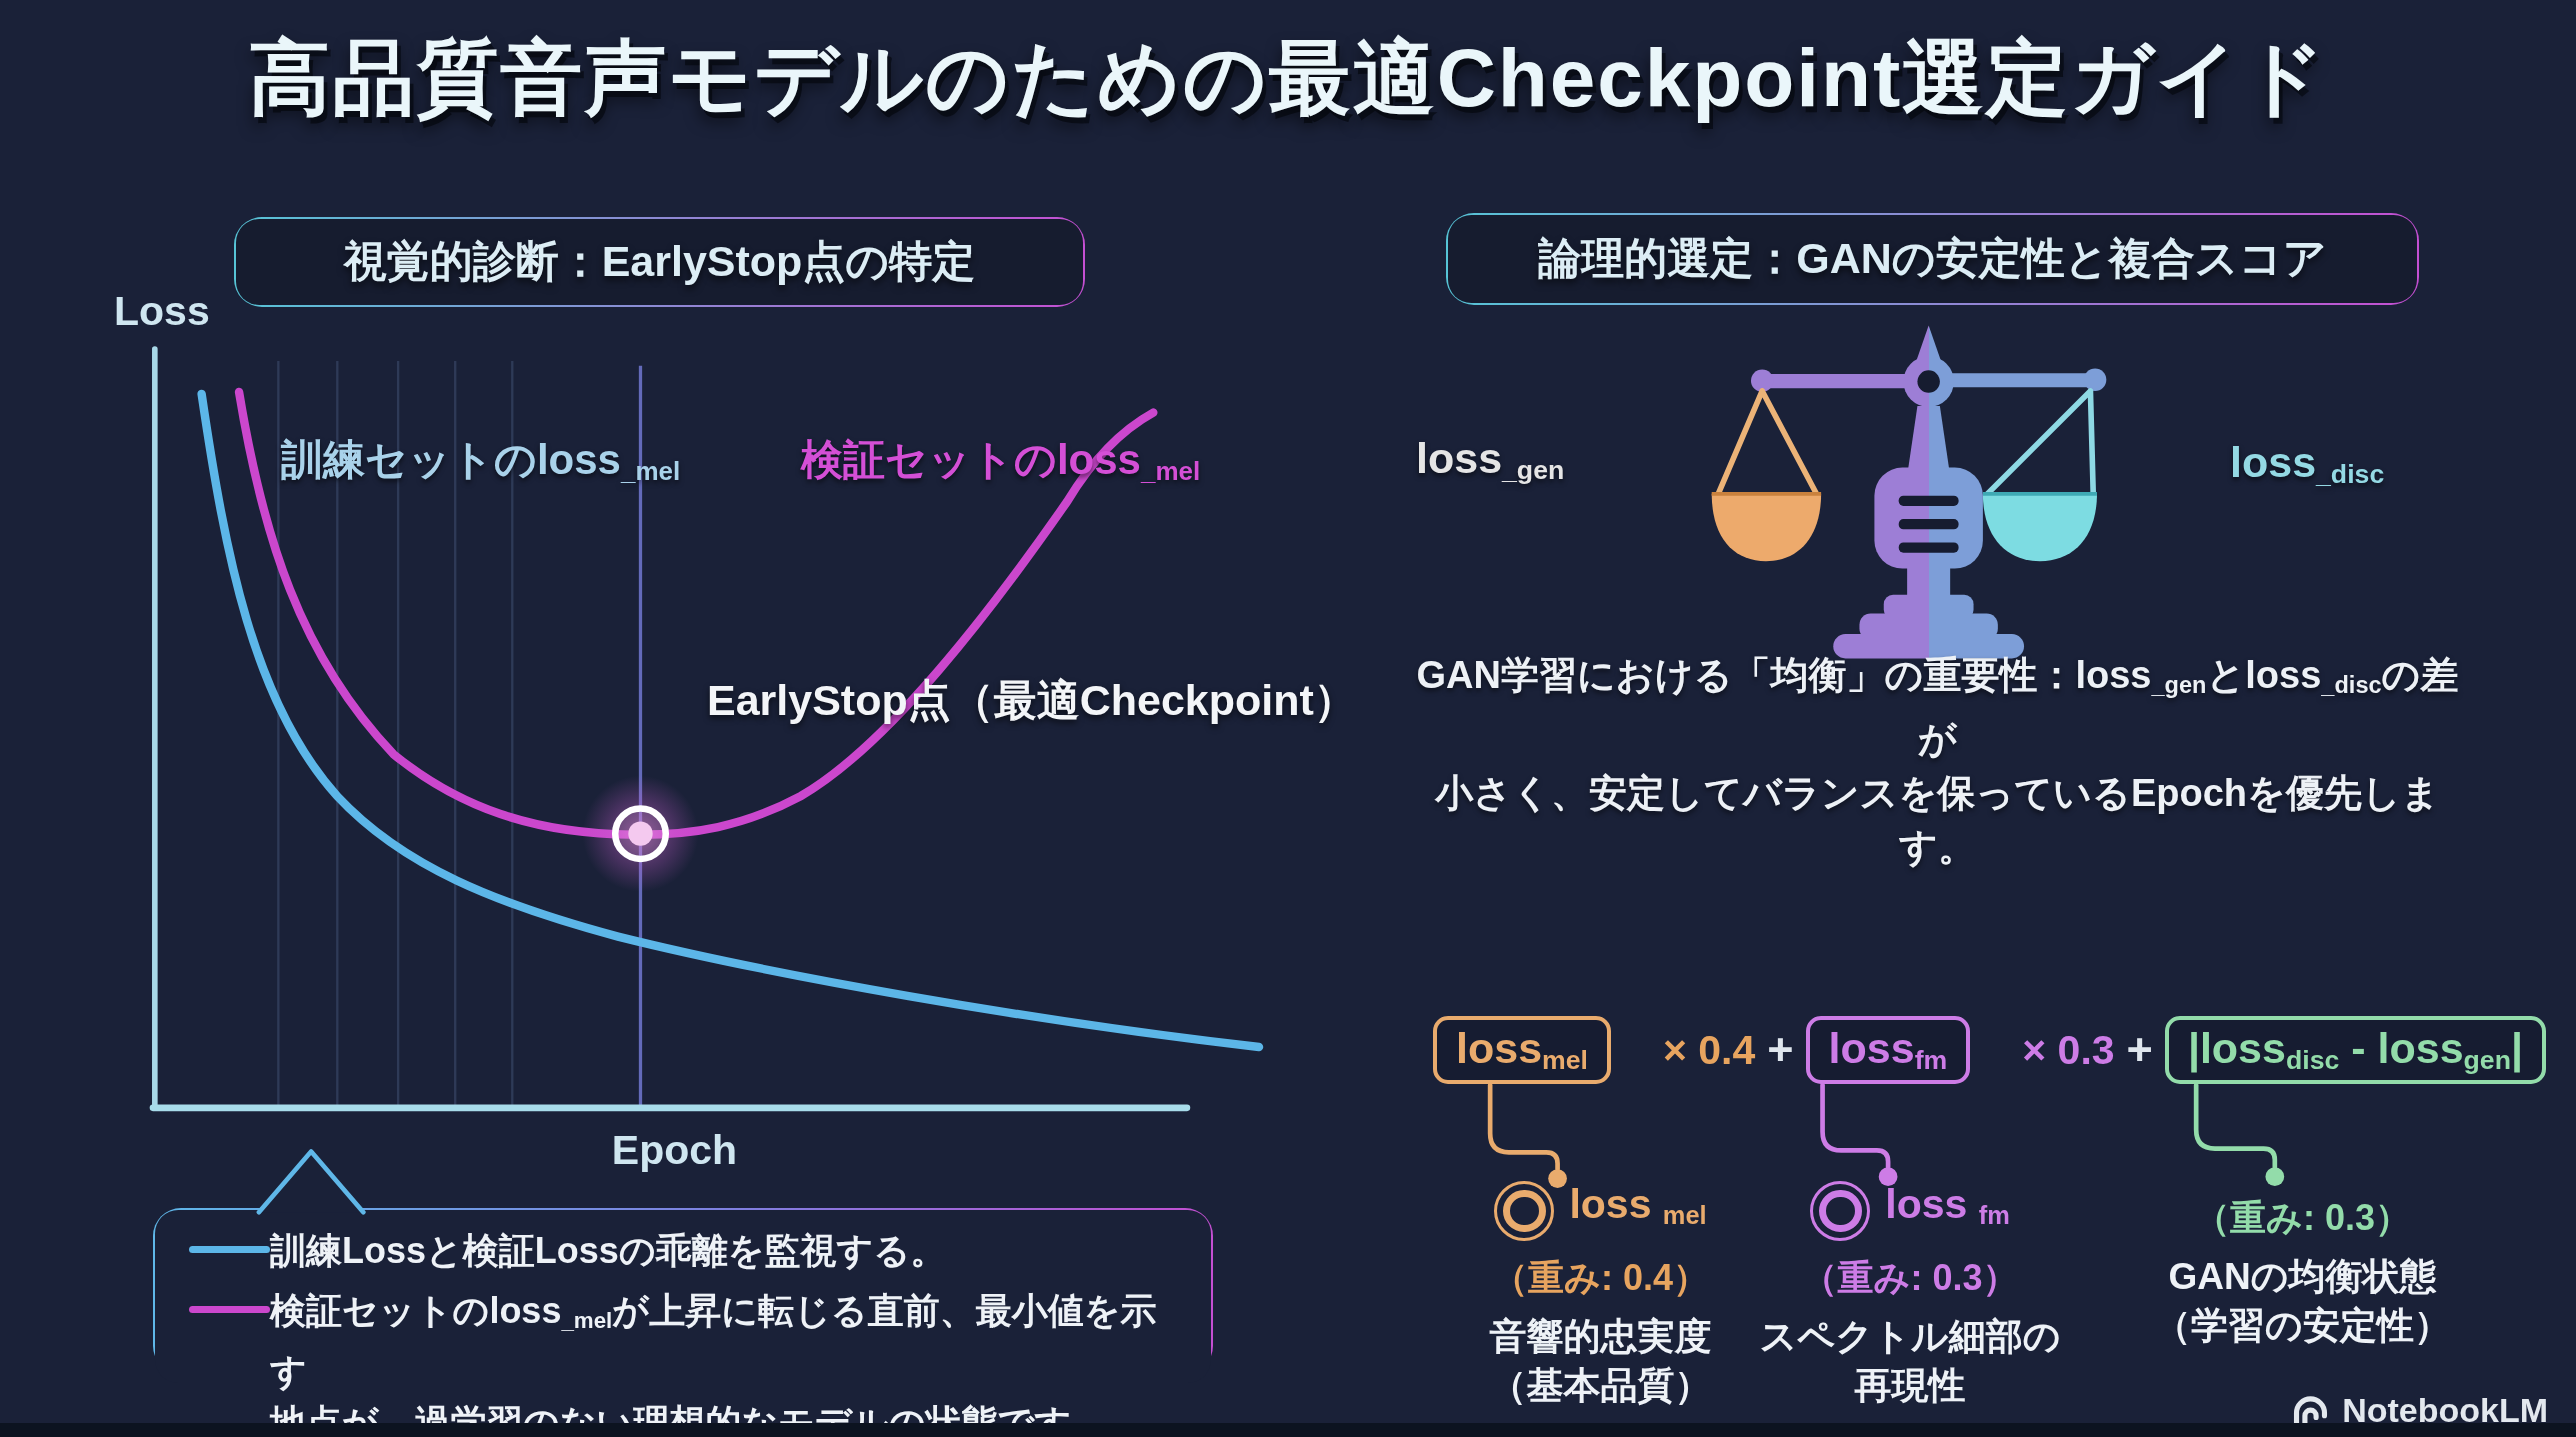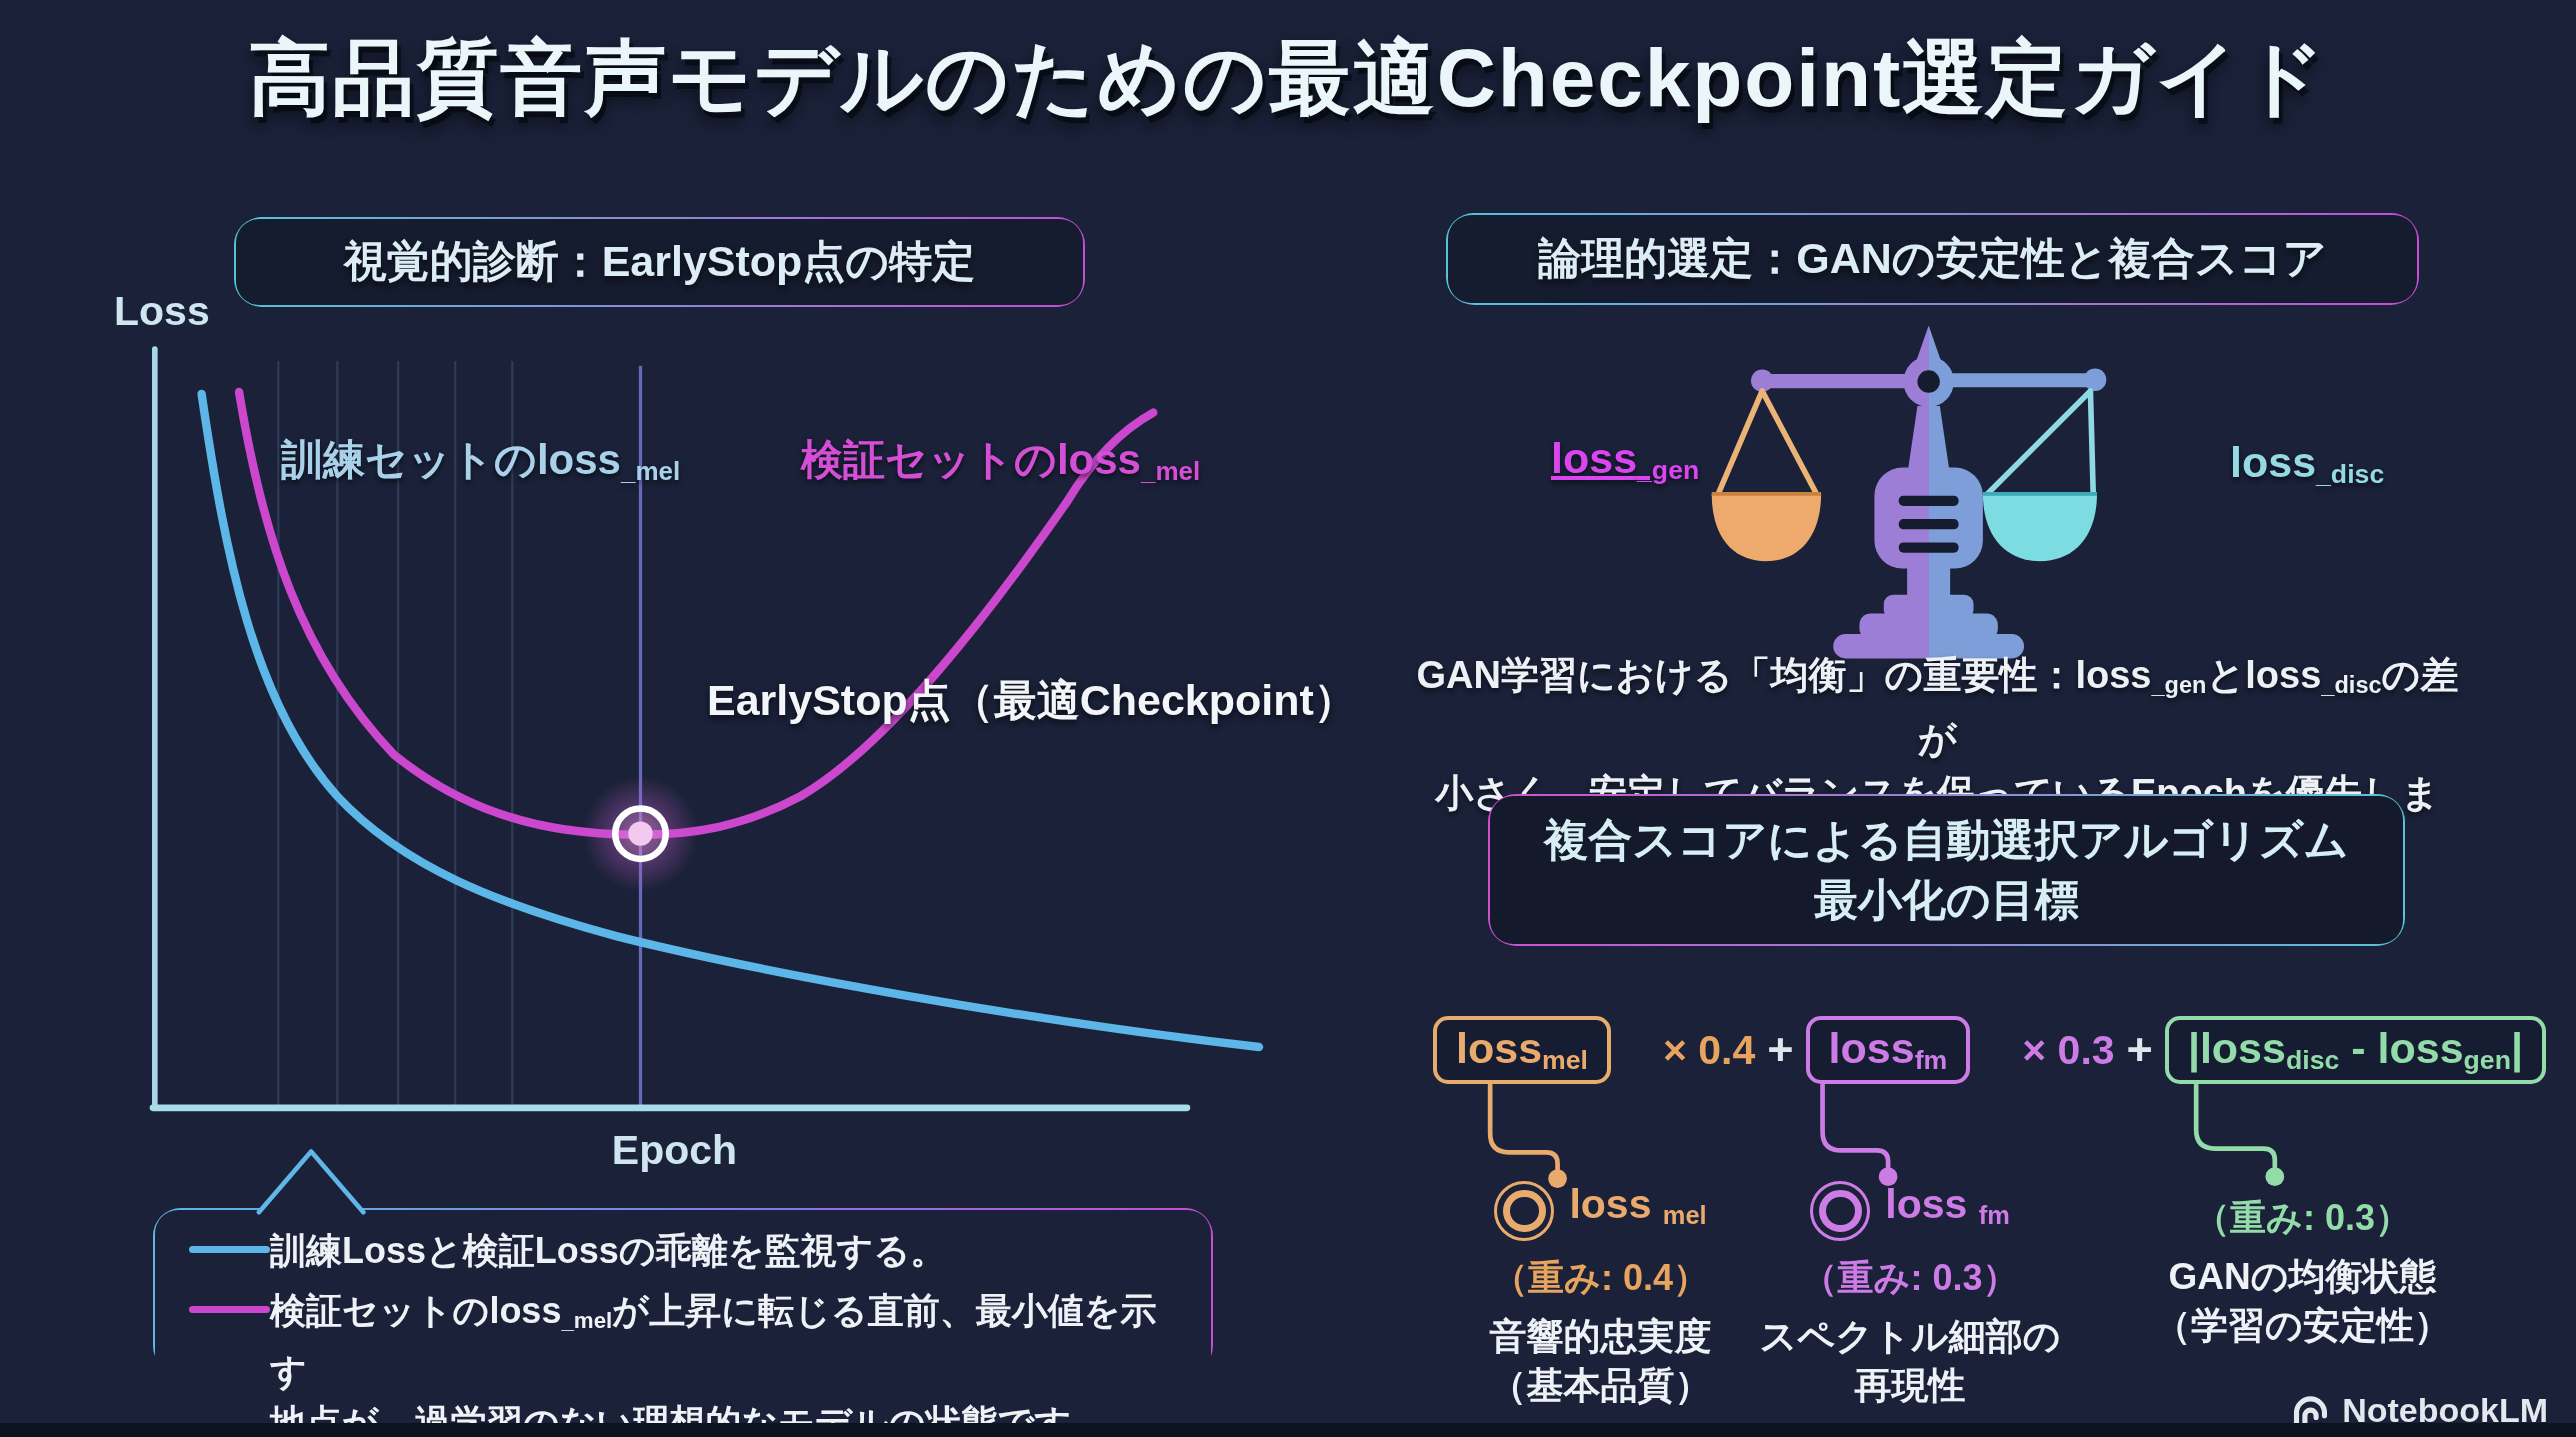--- a/index.html
+++ b/index.html
@@ -172,34 +172,28 @@
       <rect x="238" y="190" width="64" height="11" rx="5" fill="#161c30"></rect>
       <rect x="238" y="215" width="64" height="11" rx="5" fill="#161c30"></rect>
       <rect x="238" y="240" width="64" height="11" rx="5" fill="#161c30"></rect>
       <rect x="247" y="266" width="46" height="36" fill="url(#split)"></rect>
       <rect x="222" y="296" width="96" height="26" rx="10" fill="url(#split)"></rect>
       <rect x="196" y="316" width="148" height="28" rx="12" fill="url(#split)"></rect>
       <rect x="168" y="338" width="204" height="26" rx="13" fill="url(#split)"></rect>
     </g>
   </svg>
 
-  <div class="abs loss-side-label" style="left:1551px;top:434px;color:#d946ef;text-decoration:underline;"><span>loss</span><span class="sub">_gen</span></div>
+  <div class="abs loss-side-label" style="left:1416px;top:434px;color:#e5e5e5;"><span>loss</span><span class="sub">_gen</span></div>
   <div class="abs loss-side-label" style="left:2230px;top:438px;color:#94d9e4;"><span>loss</span><span class="sub">_disc</span></div>
 
   <div class="abs rp-text" style="left:1404px;top:648px;width:1067px;">
     <span style="display:block;"><span>GAN学習における「均衡」の重要性：loss</span><span class="sub">_gen</span><span>とloss</span><span class="sub">_disc</span><span>の差が</span></span>
     <span style="display:block;"><span>小さく、安定してバランスを保っているEpochを優先します。</span></span>
   </div>
 
-  <div class="abs gbox grad-lr-mc" style="left:1488px;top:794px;width:913px;height:148px;">
-    <div class="inner" style="background:#141a2c;">
-      <span class="score-text">複合スコアによる自動選択アルゴリズム</span>
-      <span class="score-text">最小化の目標</span>
-    </div>
-  </div>
 
   <div class="abs formula" style="left:1409px;top:1005px;height:90px;padding-left:24px;">
     <span class="f-box" style="border-color:#e9ab6d;color:#e9ab6d;"><span>loss</span><span class="sub">mel</span></span>
     <span class="f-mult" style="color:#e7a45f;">× 0.4</span>
     <span class="f-plus">+</span>
     <span class="f-box" style="border-color:#cd7ce6;color:#cd7ce6;"><span>loss</span><span class="sub">fm</span></span>
     <span class="f-mult" style="color:#cd7ce6;">× 0.3</span>
     <span class="f-plus">+</span>
     <span class="f-box" style="border-color:#93dcaa;color:#93dcaa;"><span>|loss</span><span class="sub">disc</span><span> - loss</span><span class="sub">gen</span><span>|</span></span>
     <span class="f-mult" style="color:#93dcaa;">× 0.3</span>

